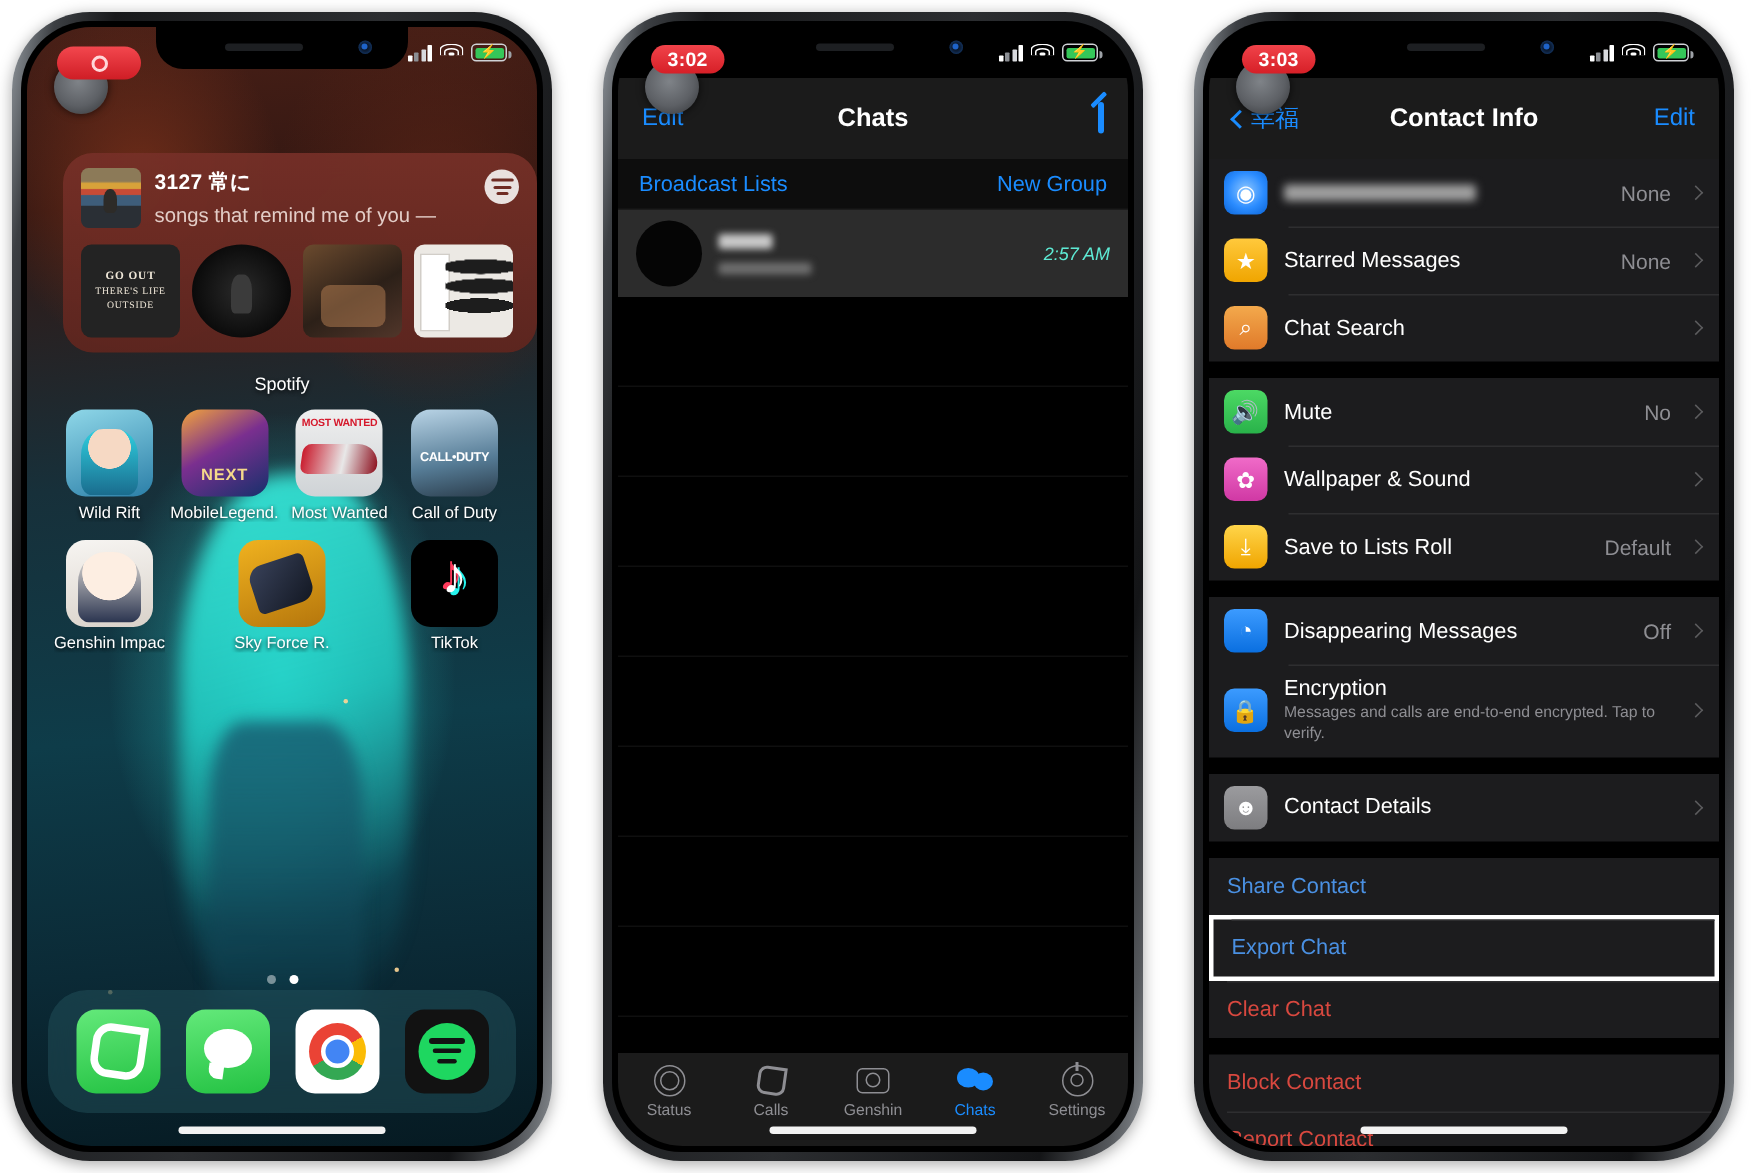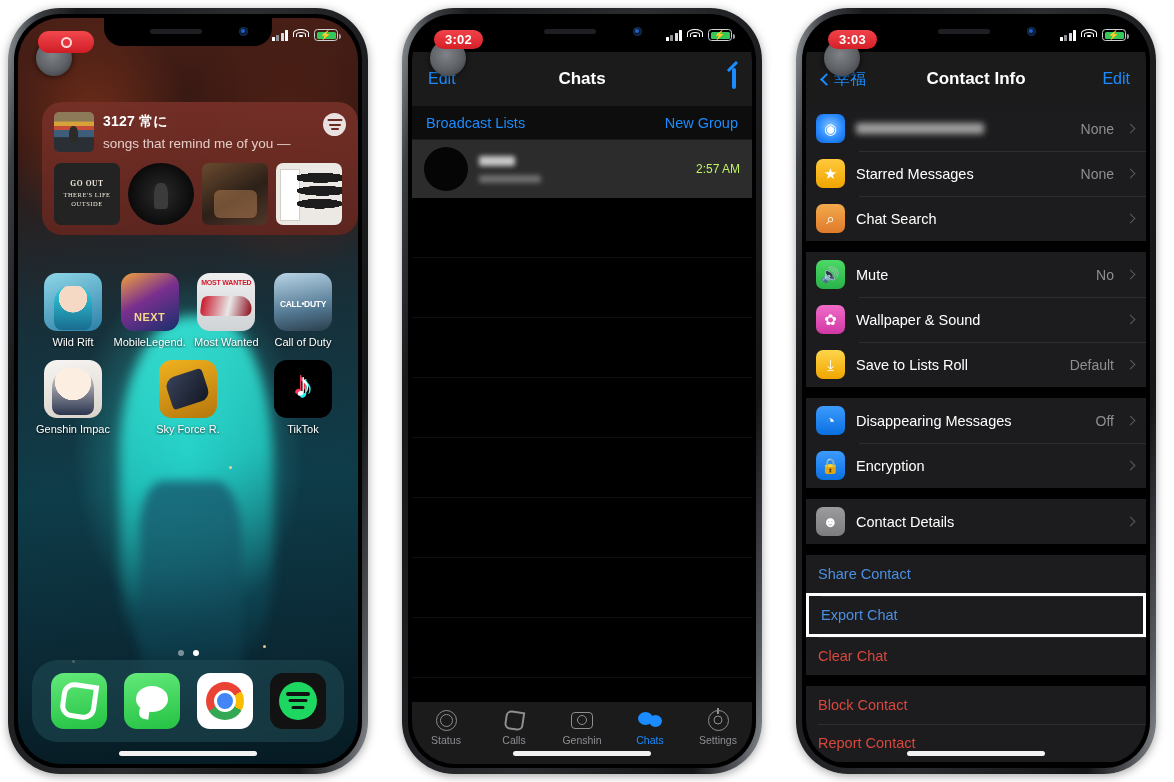--- a/index.html
+++ b/index.html
@@ -272,21 +272,21 @@
   }
   .compose::after{content:'';position:absolute;right:-5px;top:-5px;width:13px;height:3px;background:#1a8cff;transform:rotate(-45deg);border-radius:1px;}
 
   
   .bcbar { height:34px; background:#0d0d0d; display:flex; align-items:center; justify-content:space-between; padding:0 14px; font-size:14.5px; color:#1a8cff; border-bottom:1px solid #1b1b1b;}
   .chatrow { height:58px; background:#2c2c2c; display:flex; align-items:center; padding:0 12px; gap:11px; }
   .avatar { width:44px;height:44px;border-radius:50%;background:#050505;flex:none; }
   .chatmeta { flex:1; min-width:0; }
   .blurname { width:36px;height:10px;background:#c9c9c9;border-radius:2px;filter:blur(2.6px); }
   .blurmsg { width:62px;height:8px;background:#6e6e6e;border-radius:2px;filter:blur(2.6px); margin-top:9px; }
-  .chattime { font-size:12px; color:#bef264; }
+  .chattime { font-size:12px; color:#5eead4;font-style:italic; }
   .emptyrow { height:60px; border-bottom:1px solid #0f0f0f; }
   .tabbar {
     position:absolute; left:0; right:0; bottom:0; height:62px;
     background:#1b1b1b; display:flex; align-items:center; padding-bottom:12px;
   }
   .tab { flex:1; text-align:center; color:#8e8e93; font-size:10.5px; }
   .tab .tico { height:24px; display:flex;align-items:center;justify-content:center; margin-bottom:2px; }
   .tab.active { color:#1a8cff; }
   .ring { width:21px;height:21px;border-radius:50%;border:1.8px solid #8e8e93; position:relative; }
   .ring::after{content:'';position:absolute;inset:3px;border-radius:50%;border:1.8px solid #8e8e93;}
@@ -391,20 +391,21 @@
           <div class="wg-tiles">
             <div class="wg-tile tile-a">
               <b>GO OUT</b>
               <span>THERE'S LIFE OUTSIDE</span>
             </div>
             <div class="wg-tile tile-b"></div>
             <div class="wg-tile tile-c"></div>
             <div class="wg-tile tile-d"></div>
           </div>
         </div>
+        <div class="wg-label">Spotify</div>
 
         <div class="appgrid">
           <div class="approw">
             <div class="appcell">
               <div class="appicon ic-wildrift"></div>
               <div class="appname">Wild Rift</div>
             </div>
             <div class="appcell">
               <div class="appicon ic-ml"></div>
               <div class="appname">MobileLegend.</div>
@@ -629,20 +630,21 @@
               <div class="girow">
                 <div class="gicon ic-disap">◔</div>
                 <div class="gilabel">Disappearing Messages</div>
                 <div class="givalue">Off</div>
                 <div class="chev"></div>
               </div>
               <div class="girow">
                 <div class="gicon ic-lock">🔒</div>
                 <div style="flex:1">
                   <div class="gilabel">Encryption</div>
+                  <div class="gisub">Messages and calls are end-to-end encrypted. Tap to verify.</div>
                 </div>
                 <div class="chev"></div>
               </div>
             </div>
 
             <div class="group">
               <div class="girow">
                 <div class="gicon ic-contact">☻</div>
                 <div class="gilabel">Contact Details</div>
                 <div class="givalue"></div>

